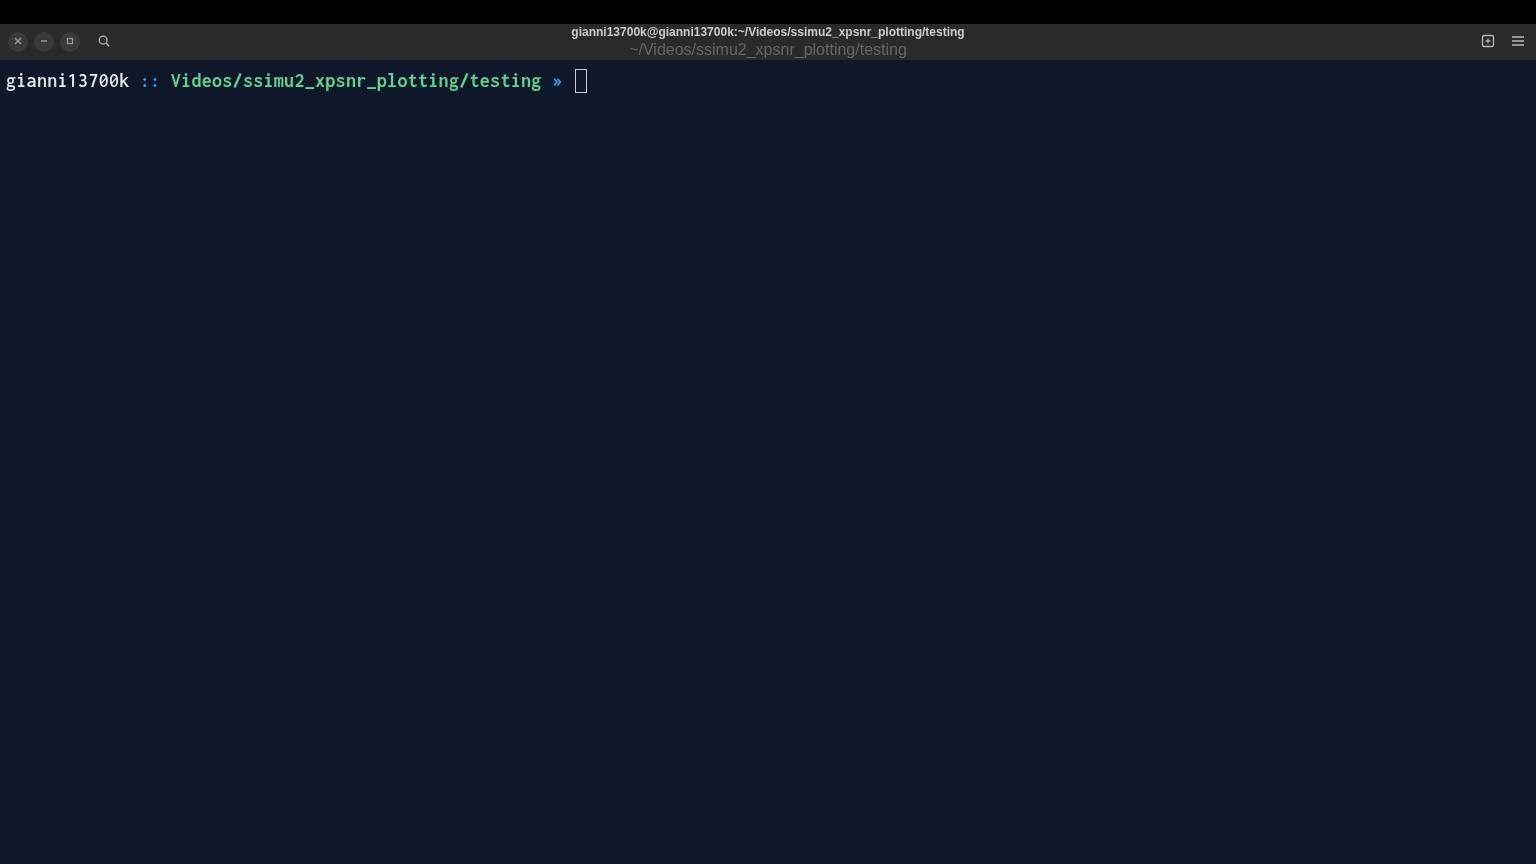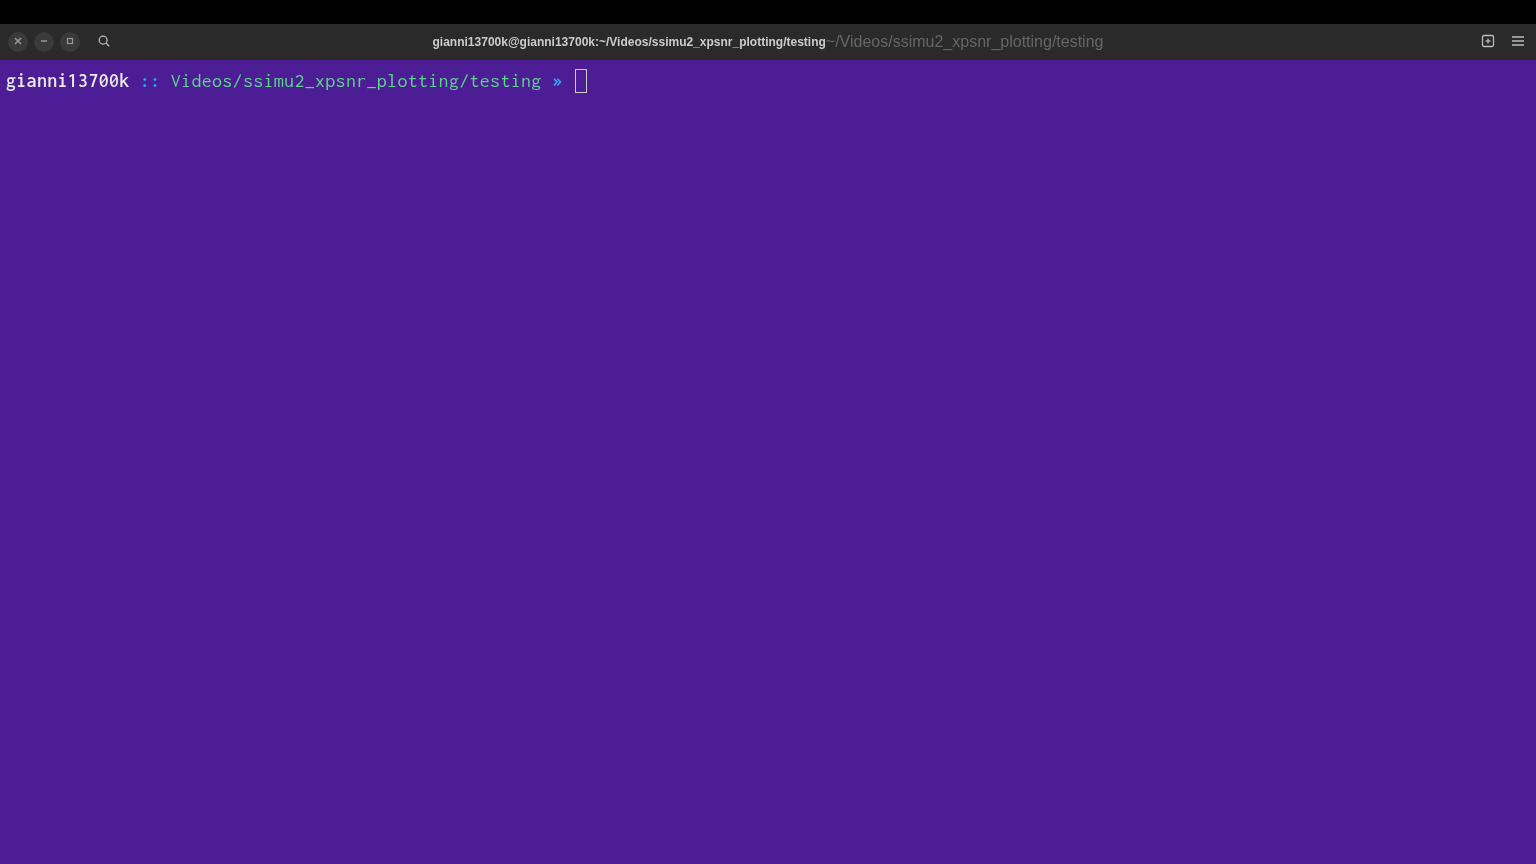--- a/index.html
+++ b/index.html
@@ -70,21 +70,21 @@
       width: 14px;
       height: 14px;
     }
     
     .titlebar-center {
       position: absolute;
       left: 50%;
       transform: translateX(-50%);
       text-align: center;
       display: flex;
-      flex-direction: row;
+      flex-direction: column;
       align-items: center;
       line-height: 1.2;
       justify-content: space-between;
     }
     
     .title-main {
       color: #cccccc;
       font-size: 12px;
       font-weight: 600;
       font-family: -apple-system, BlinkMacSystemFont, "Segoe UI", sans-serif;
@@ -112,21 +112,21 @@
       cursor: pointer;
       color: #bbb;
     }
     
     .titlebar-right-btn svg {
       width: 16px;
       height: 16px;
     }
     
     .terminal-area {
-      background: #4c1d95;
+      background: #0f172a;
       height: calc(864px - 24px - 36px);
       padding: 8px 6px;
       font-size: 20px;
       line-height: 1.3;
       color: #d4d4d4;
       font-family: "SF Mono", "Monaco", "Inconsolata", "Fira Code", "Fira Mono", "Roboto Mono", monospace;
       letter-spacing: 0.3px;
     }
     
     .prompt-line {
@@ -141,21 +141,21 @@
       font-weight: 600;
     }
     
     .prompt-sep {
       color: #2fa8f8;
       font-weight: 600;
     }
     
     .prompt-path {
       color: #5bd68c;
-      font-weight: 400;
+      font-weight: 700;
     }
     
     .prompt-arrow {
       color: #2fa8f8;
       font-weight: 700;
     }
     
     .cursor-block {
       display: inline-block;
       width: 12px;

